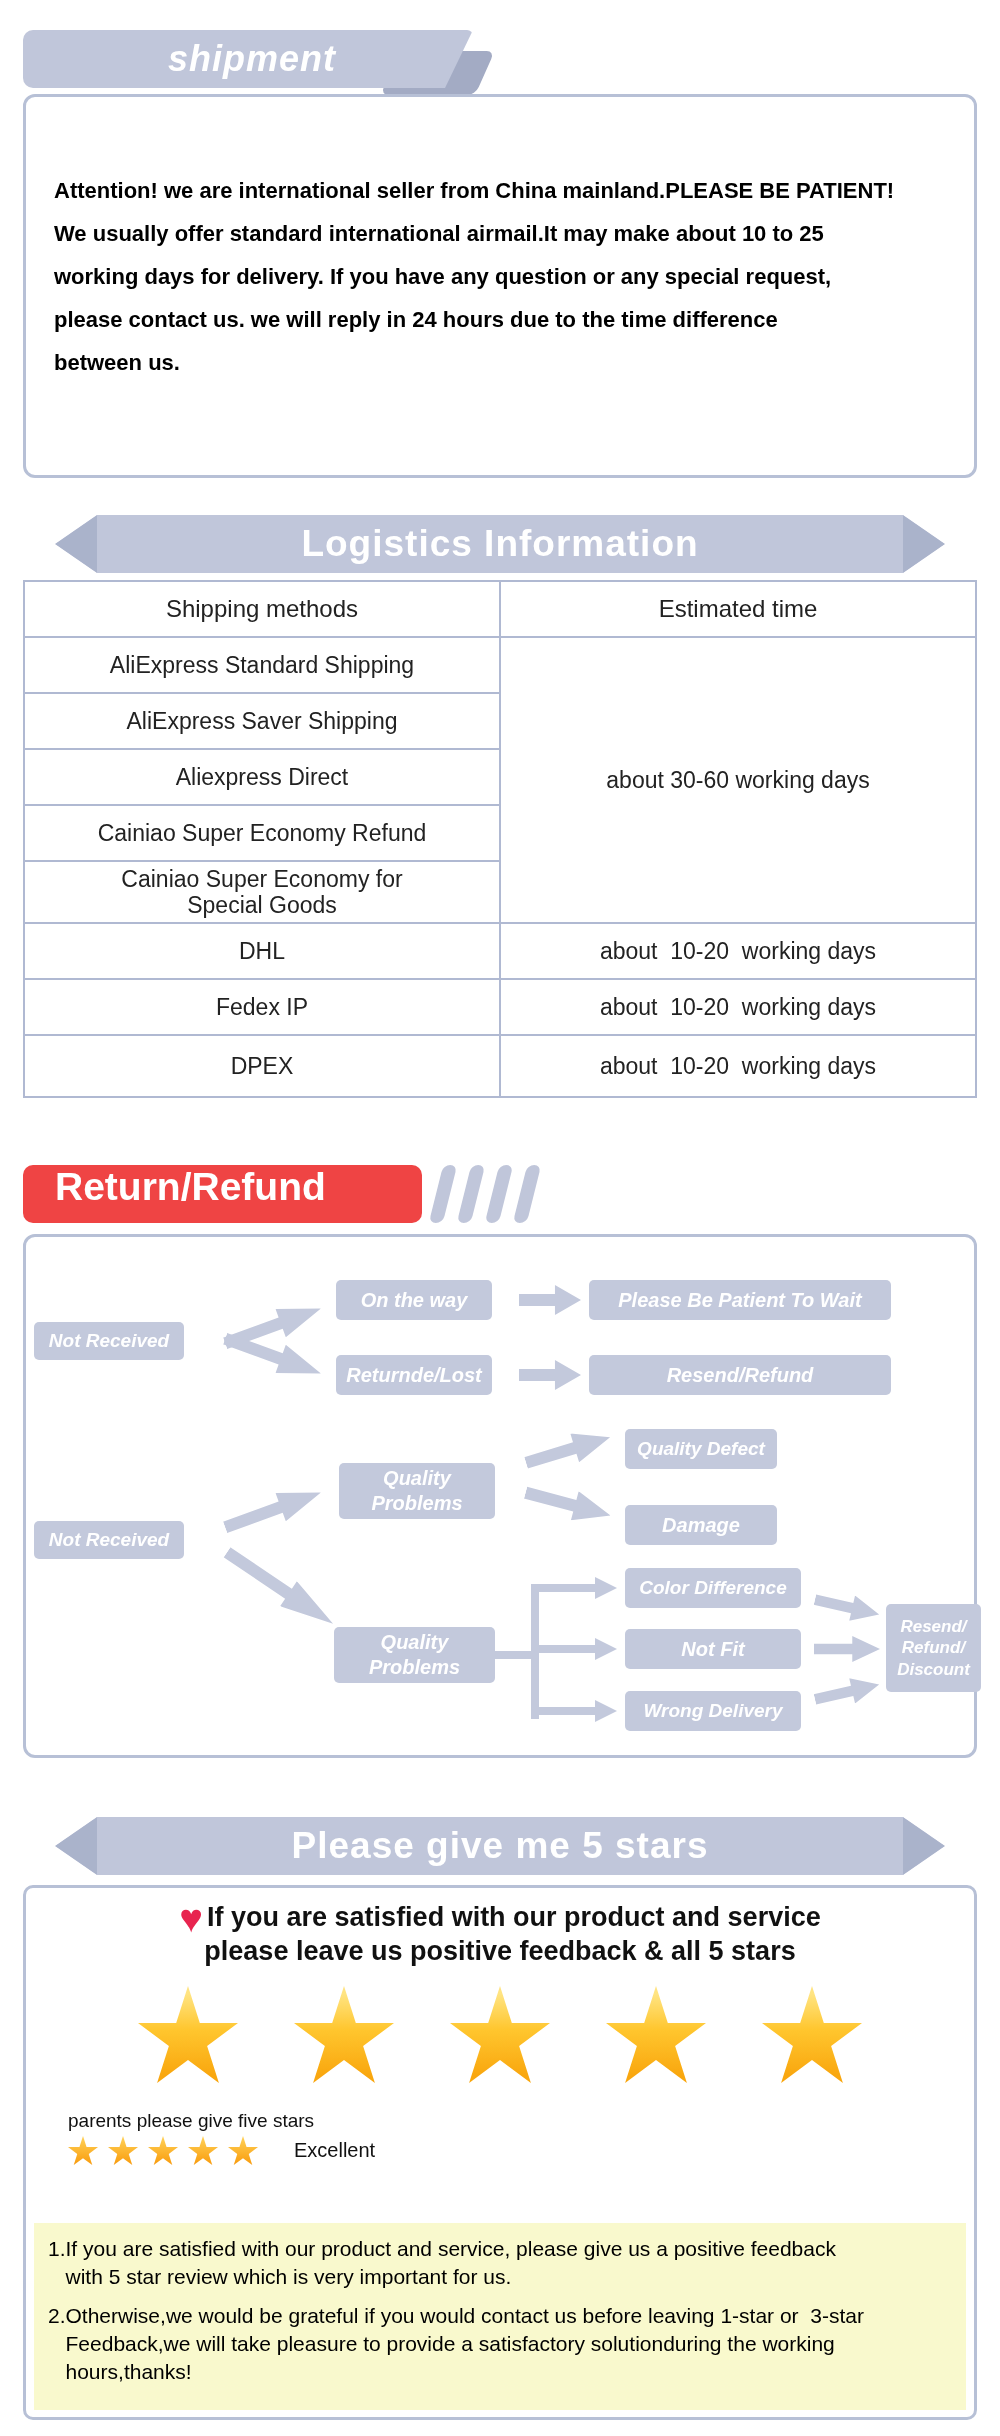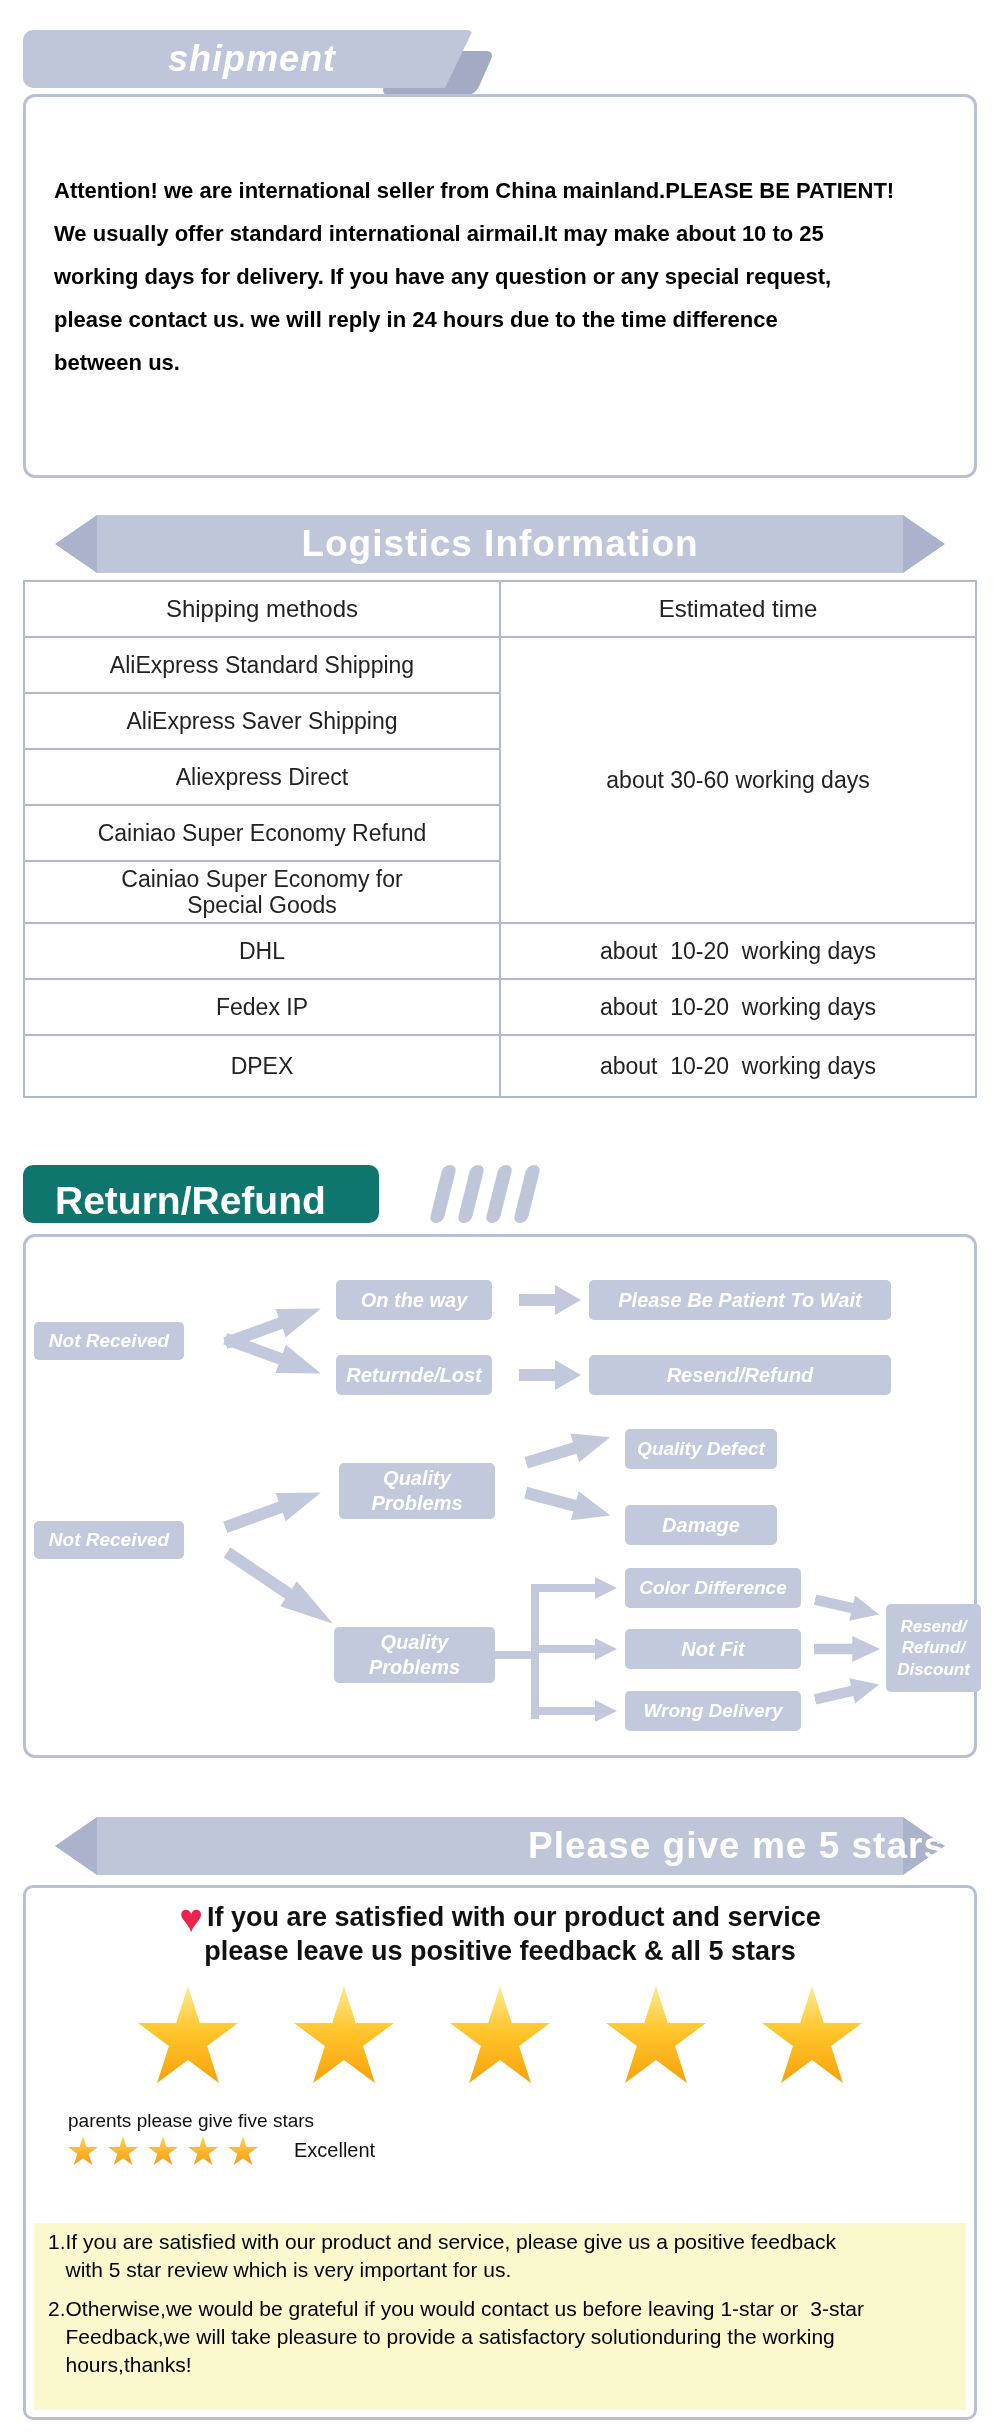--- a/index.html
+++ b/index.html
@@ -23,36 +23,36 @@
 
   
   .banner{position:absolute;left:55px;width:890px;height:58px;background:#c0c6da;
           clip-path:polygon(0 50%,42px 0,calc(100% - 42px) 0,100% 50%,calc(100% - 42px) 100%,42px 100%);
           display:flex;align-items:center;justify-content:center;}
   .banner span{color:#fff;font-size:37px;font-weight:bold;letter-spacing:1px;position:relative;}
   .tip{position:absolute;top:0;width:42px;height:100%;background:#aab3cb;}
   .tip.left{left:0;clip-path:polygon(100% 0,100% 100%,0 50%);}
   .tip.right{right:0;clip-path:polygon(0 0,0 100%,100% 50%);}
   #logistics-banner{top:515px;}
-  #stars-banner{top:1817px;justify-content:flex-end;}
+  #stars-banner{top:1817px;}
 
   
   .logi-table{position:absolute;left:23px;top:580px;width:954px;border-collapse:collapse;
               table-layout:fixed;}
   .logi-table th,.logi-table td{border:2px solid #b0b9d2;text-align:center;vertical-align:middle;
               font-size:23px;color:#222;font-weight:normal;padding:0 6px;}
   .logi-table th{font-size:24px;height:54px;}
   .logi-table td{height:54px;}
   .logi-table td.tall{height:60px;}
   .method-cell{white-space:pre-line;line-height:1.15;}
   .time-cell{white-space:pre-wrap;margin-top:31px;}
 
   
-  .rr-banner{position:absolute;left:23px;top:1165px;width:356px;height:58px;background:#0f766e;
-             border-radius:10px;display:flex;align-items:flex-end;}
+  .rr-banner{position:absolute;left:23px;top:1165px;width:399px;height:58px;background:#ef4444;
+             border-radius:10px;display:flex;align-items:flex-start;}
   .rr-banner span{color:#fff;font-size:39px;font-weight:bold;padding-left:32px;}
   .rr-bar{position:absolute;top:1165px;width:14px;height:58px;background:#c0c6da;
           border-radius:7px;transform:skewX(-14deg);}
   #rr-bar1{left:436px;}#rr-bar2{left:464px;}#rr-bar3{left:492px;}#rr-bar4{left:520px;}
 
   
   .flow-box{position:absolute;left:23px;top:1234px;width:954px;height:524px;
             border:3px solid #b7c0d6;border-radius:12px;box-sizing:border-box;}
   .node{position:absolute;background:#c3c9dc;color:#fff;font-style:italic;font-weight:bold;
         display:flex;align-items:center;justify-content:center;text-align:center;
@@ -113,21 +113,21 @@
         clip-path:polygon(50% 0%,61.8% 38.2%,100% 38.2%,69.1% 61.8%,80.9% 100%,50% 76.4%,19.1% 100%,30.9% 61.8%,0% 38.2%,38.2% 38.2%);}
   .star.big{width:100px;height:97px;
         filter:drop-shadow(0 0 1px #de8f07) drop-shadow(0 3px 2px rgba(190,120,0,.35));}
   .star.small{width:30px;height:29px;
         background:linear-gradient(180deg,#ffd35a,#f99b0c);
         filter:drop-shadow(0 0 1px #d98c09);}
   .small-note{position:absolute;top:222px;left:42px;font-size:19px;color:#111;}
   .small-stars-row{position:absolute;top:248px;left:42px;display:flex;align-items:center;gap:10px;}
   .excellent{font-size:20px;color:#111;margin-left:26px;}
   .notes{position:absolute;left:8px;right:8px;top:335px;bottom:7px;background:#f9f9cd;
-         padding:5px 10px 8px 14px;box-sizing:border-box;}
+         padding:12px 10px 8px 14px;box-sizing:border-box;}
   .notes p{margin:0 0 12px 0;font-size:21px;color:#000;line-height:1.32;white-space:pre-wrap;}
 </style>
 </head>
 <body>
 
 <div class="page">
 
   <div class="ship-ribbon">
     <div class="ship-fold"></div>
     <div class="ship-main">

